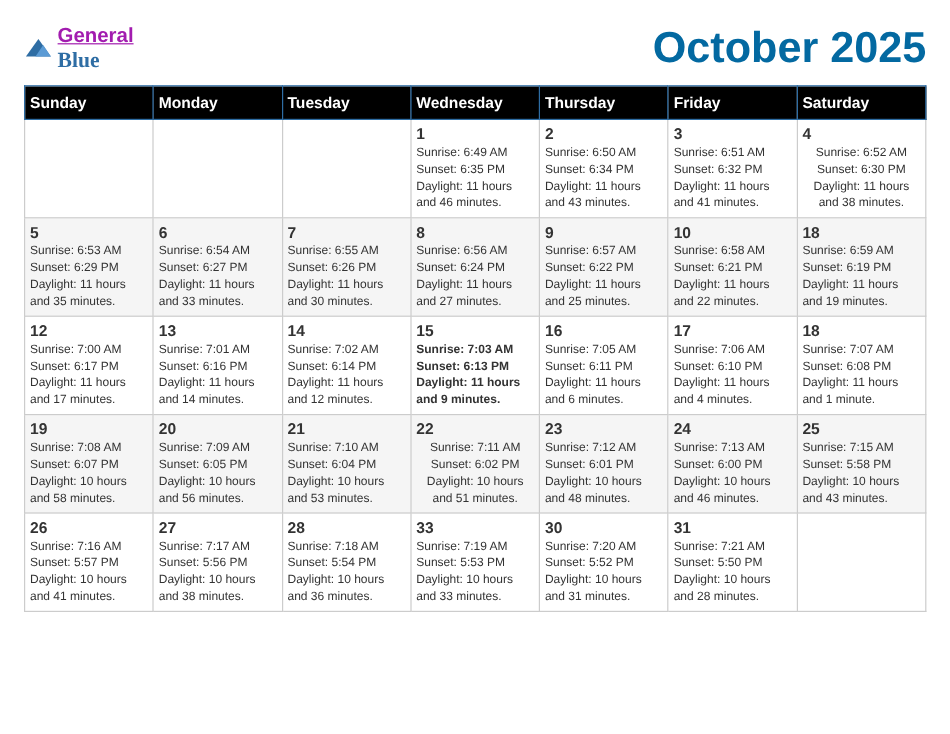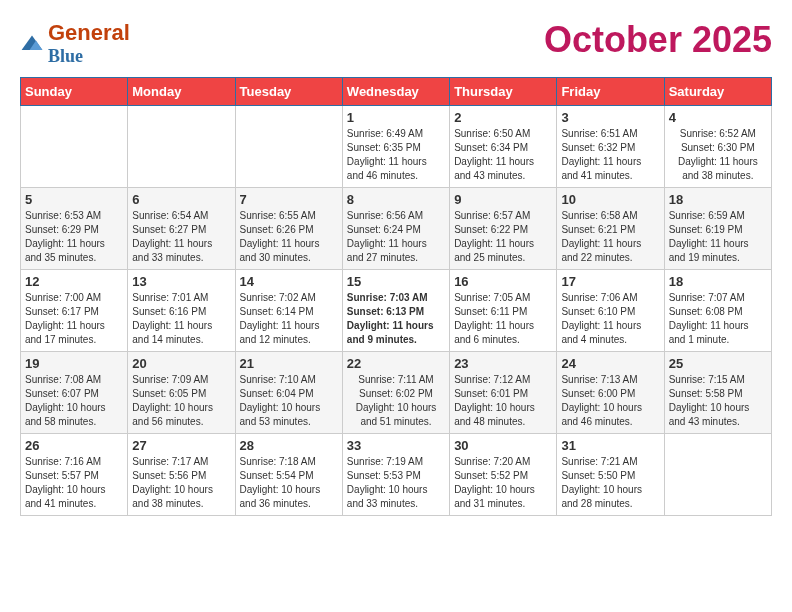--- a/index.html
+++ b/index.html
@@ -15,54 +15,55 @@
       align-items: flex-start;
       justify-content: space-between;
       margin-bottom: 10px;
     }
     .logo {
       display: flex;
       align-items: center;
       gap: 4px;
     }
     .logo-text-general {
-      font-size: 22px;
-      font-weight: bold;
-      color: #c2410c;
+      font-size: 17px;
+      font-weight: bold;
+      color: #a21caf;
+      text-decoration: underline;
     }
     .logo-text-blue {
       font-size: 18px;
       font-weight: bold;
       color: #2e6da4;
       font-family: Liberation Serif, serif;
     }
     .logo-icon {
       width: 24px;
       height: 20px;
     }
     .title-block {
       text-align: right;
     }
     .calendar-title {
       font-size: 36px;
       font-weight: bold;
-      color: #be185d;
+      color: #0369a1;
       line-height: 1.1;
     }
     .calendar-subtitle {
       font-size: 16px;
       color: #555;
     }
     table {
       width: 100%;
       border-collapse: collapse;
       font-size: 11px;
     }
     thead th {
-      background-color: #ef4444;
+      background-color: #000000;
       color: #fff;
       padding: 6px 4px;
       text-align: left;
       font-size: 13px;
       font-weight: bold;
       border: 1px solid #2e6da4;
     }
     tbody td {
       border: 1px solid #ccc;
       vertical-align: top;

